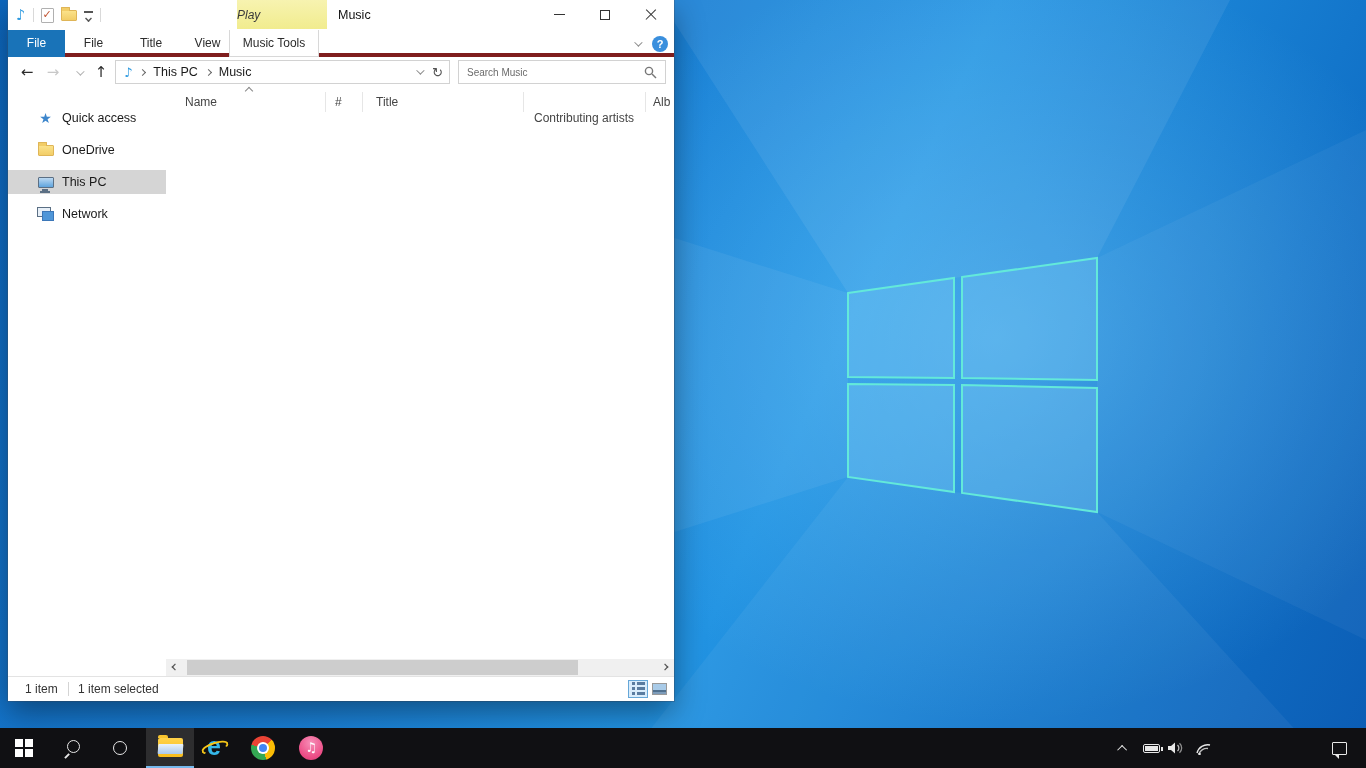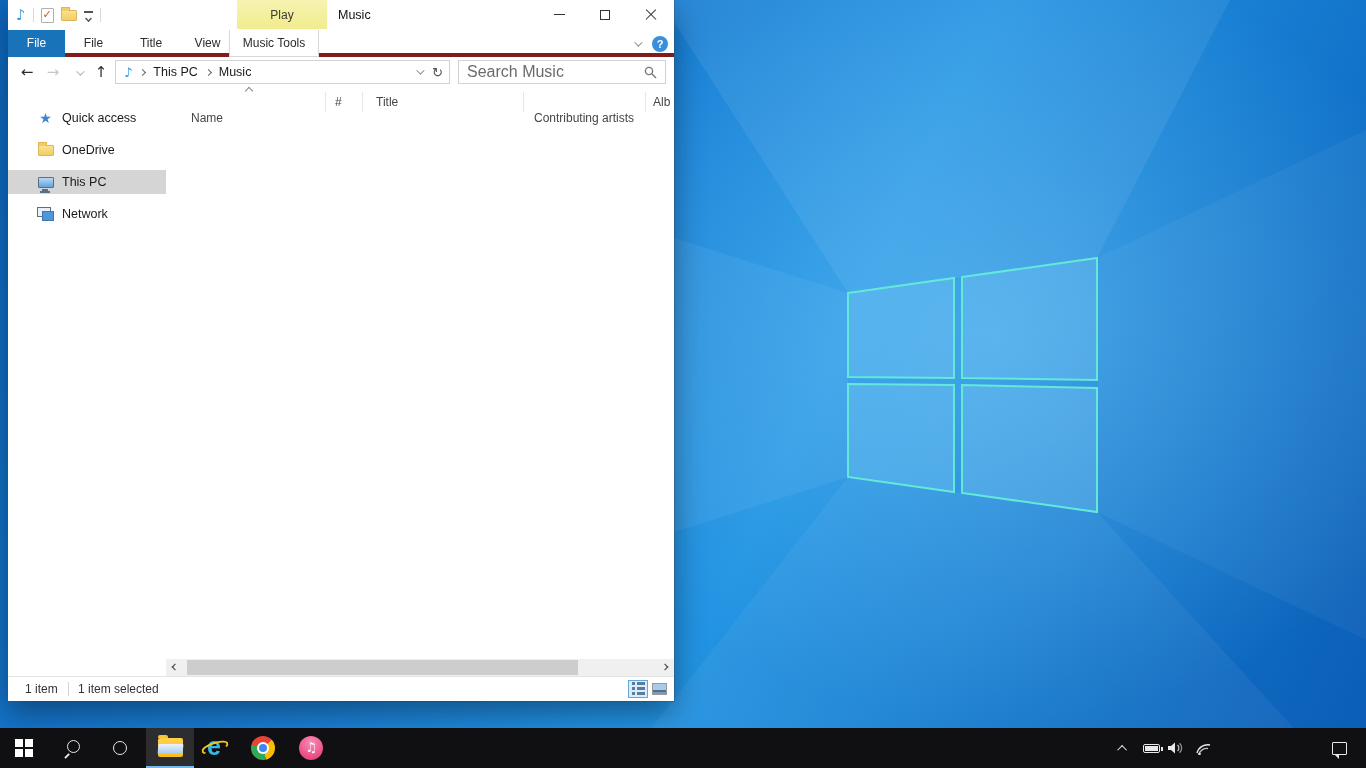--- a/index.html
+++ b/index.html
@@ -25,21 +25,21 @@
   .qat-sep { width:1px; height:14px; background:#d9d9d9; }
   .icon-note { font-family:"DejaVu Sans",sans-serif; color:#2e9ae0; font-size:15px; line-height:1; }
   .icon-checkdoc { width:13px; height:15px; border:1px solid #b0b0b0; background:#fff; position:relative; border-radius:1px;}
   .icon-checkdoc::after { content:"✓"; position:absolute; left:1px; top:-1px; font-size:11px; color:#c0522f; font-weight:bold; font-family:"DejaVu Sans",sans-serif;}
   .folder16 { width:16px; height:11px; background:linear-gradient(#fbe28a,#f2cd67); border:1px solid #dfb557; border-radius:1px; position:relative; }
   .folder16::before { content:""; position:absolute; left:-1px; top:-4px; width:7px; height:3px; background:#f2cd67; border:1px solid #dfb557; border-bottom:none; border-radius:1px 1px 0 0; }
   .icon-qat-drop { position:relative; width:9px; height:10px; }
   .icon-qat-drop::before { content:""; position:absolute; left:0; top:1px; width:9px; height:2px; background:#555; }
   .icon-qat-drop::after { content:""; position:absolute; left:1.5px; top:5px; width:5px; height:5px; border-right:2px solid #555; border-bottom:2px solid #555; transform:rotate(45deg) scale(.7); }
   .play-badge { position:absolute; left:229px; top:0; width:90px; height:29px;
-    background:linear-gradient(#f7f3b0,#f1ec8e); text-align:center; line-height:30px; color:#3a3a3a; }
+    background:linear-gradient(#f7f3b0,#f1ec8e); text-align:left; line-height:30px; color:#3a3a3a;font-style:italic; }
   .win-title { position:absolute; left:330px; top:0; height:30px; line-height:30px; font-size:12.5px; color:#111; }
   .win-controls { position:absolute; right:0; top:0; height:29px; display:flex; }
   .win-btn { width:46px; height:29px; display:flex; align-items:center; justify-content:center; }
   .glyph-min { width:11px; height:1px; background:#333; }
   .glyph-max { width:10px; height:10px; border:1px solid #333; }
   .glyph-close { position:relative; width:12px; height:12px; }
   .glyph-close::before,.glyph-close::after{ content:""; position:absolute; left:-1px; top:5px; width:14px; height:1.4px; background:#333;}
   .glyph-close::before{ transform:rotate(45deg);} .glyph-close::after{ transform:rotate(-45deg);}
 
   
@@ -57,21 +57,21 @@
 
   
   .addrrow { position:absolute; left:0; top:57px; right:0; height:30px; background:#fff; }
   .nav-ico { position:absolute; top:0; height:30px; width:22px; text-align:center; line-height:30px; font-family:"DejaVu Sans",sans-serif; font-size:15px; }
   .addressbox { position:absolute; left:107px; top:3px; width:335px; height:24px; border:1px solid #d2d2d2; background:#fff; display:flex; align-items:center; }
   .crumb-sep { width:5px; height:5px; border-right:1.4px solid #666; border-top:1.4px solid #666; transform:rotate(45deg); margin:0 8px; }
   .crumb { font-size:12.5px; color:#1a1a1a; }
   .addr-right { position:absolute; right:6px; top:0; height:22px; display:flex; align-items:center; gap:10px; }
   .icon-refresh { font-family:"DejaVu Sans",sans-serif; color:#555; font-size:13px; line-height:1; }
   .searchbox { position:absolute; left:450px; top:3px; width:208px; height:24px; border:1px solid #d2d2d2; background:#fff; }
-  .searchbox input { position:absolute; left:8px; top:0; width:170px; height:22px; border:none; outline:none; font-size:16px; font-family:"Liberation Sans",sans-serif; color:#333; }
+  .searchbox input { position:absolute; left:8px; top:0; width:170px; height:22px; border:none; outline:none; font-size:10px; font-family:"Liberation Sans",sans-serif; color:#333; }
   .searchbox input::placeholder { color:#6b6b6b; }
   .icon-mag { position:absolute; right:8px; top:5px; }
 
   
   .main { position:absolute; left:0; top:87px; right:0; height:572px; background:#fff; }
   .sidebar { position:absolute; left:0; top:0; width:158px; height:100%; }
   .side-item { position:absolute; left:0; width:158px; height:24px; display:flex; align-items:center; }
   .side-item .lbl { margin-left:8px; font-size:12.5px; color:#1a1a1a; }
   .side-item .ico { margin-left:29px; width:17px; display:flex; justify-content:center; }
   .side-selected { background:#d5d5d5; }
@@ -249,21 +249,21 @@
         <div class="side-item" style="top:115px;">
           <span class="ico">
               <span class="icon-network"></span>
             </span>
           <span class="lbl">Network</span>
         </div>
       </div>
 
       <div class="filepane">
         <div class="colheaders">
-          <span class="colh" style="left:25px;margin-top:16px;">Name</span>
+          <span class="colh" style="left:19px;">Name</span>
           <span class="sort-caret"></span>
           <span class="colh" style="left:169px;">#</span>
           <span class="colh" style="left:210px;">Title</span>
           <span class="colh" style="left:368px;margin-top:16px;">Contributing artists</span>
           <span class="colh" style="left:487px;">Alb</span>
           <span class="col-sep" style="left:159px;"></span>
           <span class="col-sep" style="left:196px;"></span>
           <span class="col-sep" style="left:357px;"></span>
           <span class="col-sep" style="left:479px;"></span>
         </div>

